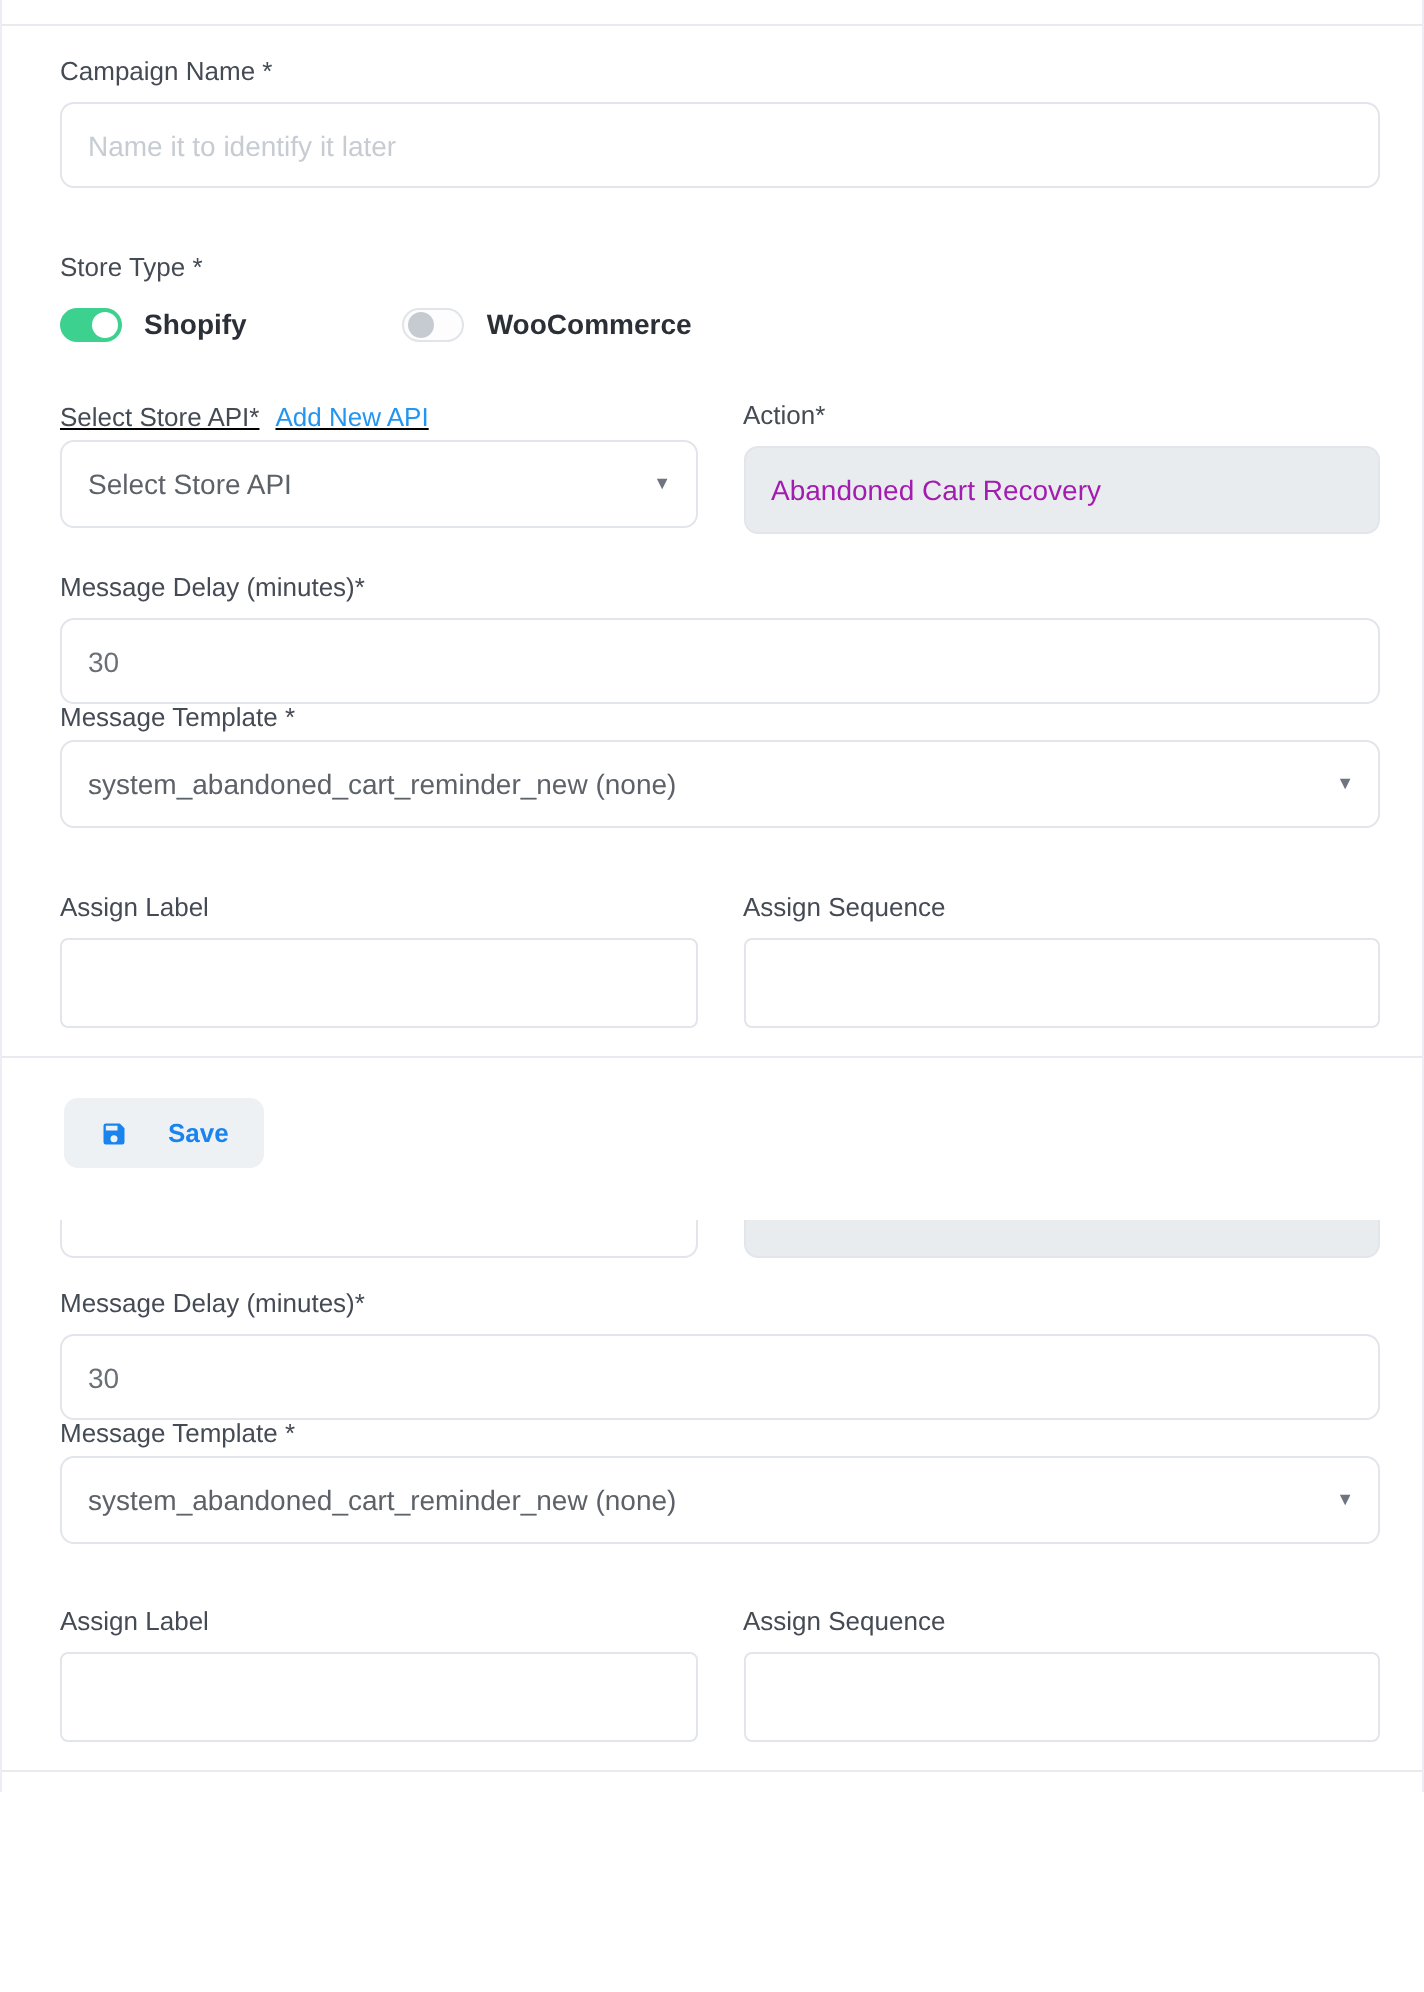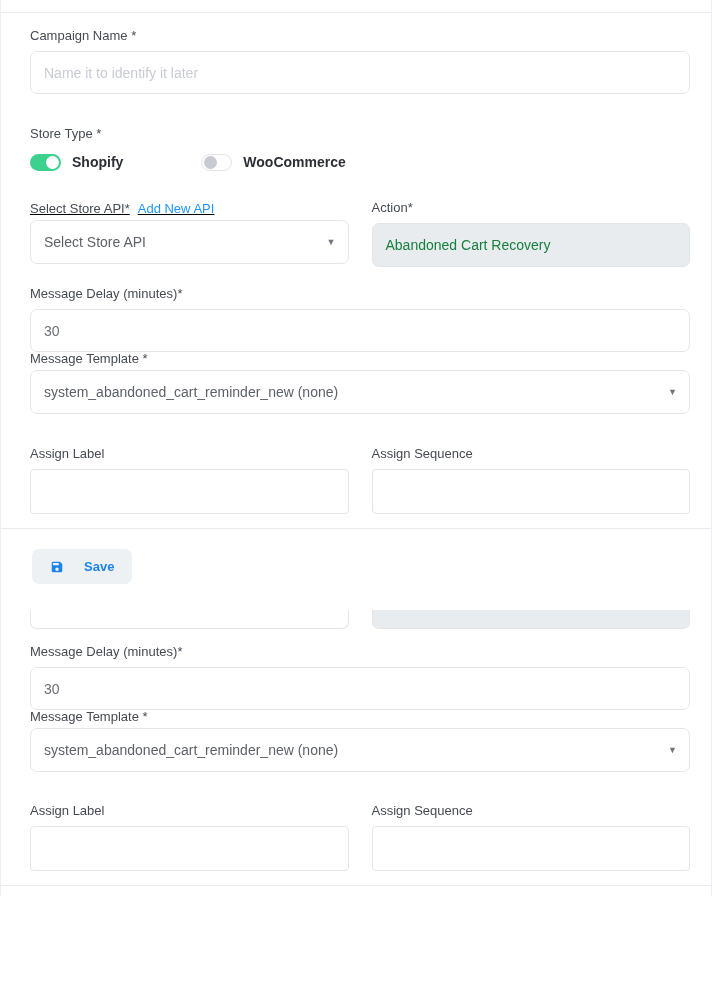--- a/index.html
+++ b/index.html
@@ -48,21 +48,21 @@
   }
   .select .caret {
     position:absolute; right:12px; top:50%; transform:translateY(-50%);
     font-size:9px; color:#6f7480; line-height:1;
   }
   .select-text { overflow:hidden; white-space:nowrap; text-overflow:ellipsis; }
 
   .disabled-input {
     box-sizing:border-box; height:44px; margin-top:8px; background:#e9ecef;
     border:1px solid #e2e5ea; border-radius:7px; display:flex; align-items:center;
-    padding:0 13px; font-size:14px; color:#15803d;
+    padding:0 13px; font-size:14px; color:#a21caf;
   }
 
   .assign-input { height:45px; border-radius:4px; }
 
   .divider { border:none; border-top:1px solid #e9eaf0; margin:14px -21px 0 -29px; }
 
   .footer { padding:20px 0 0 0; height:48px; }
   .save-btn {
     display:inline-flex; align-items:center; gap:20px; background:#eef1f4;
     color:#1a84ee; border:none; border-radius:7px; height:35px; padding:0 18px;

